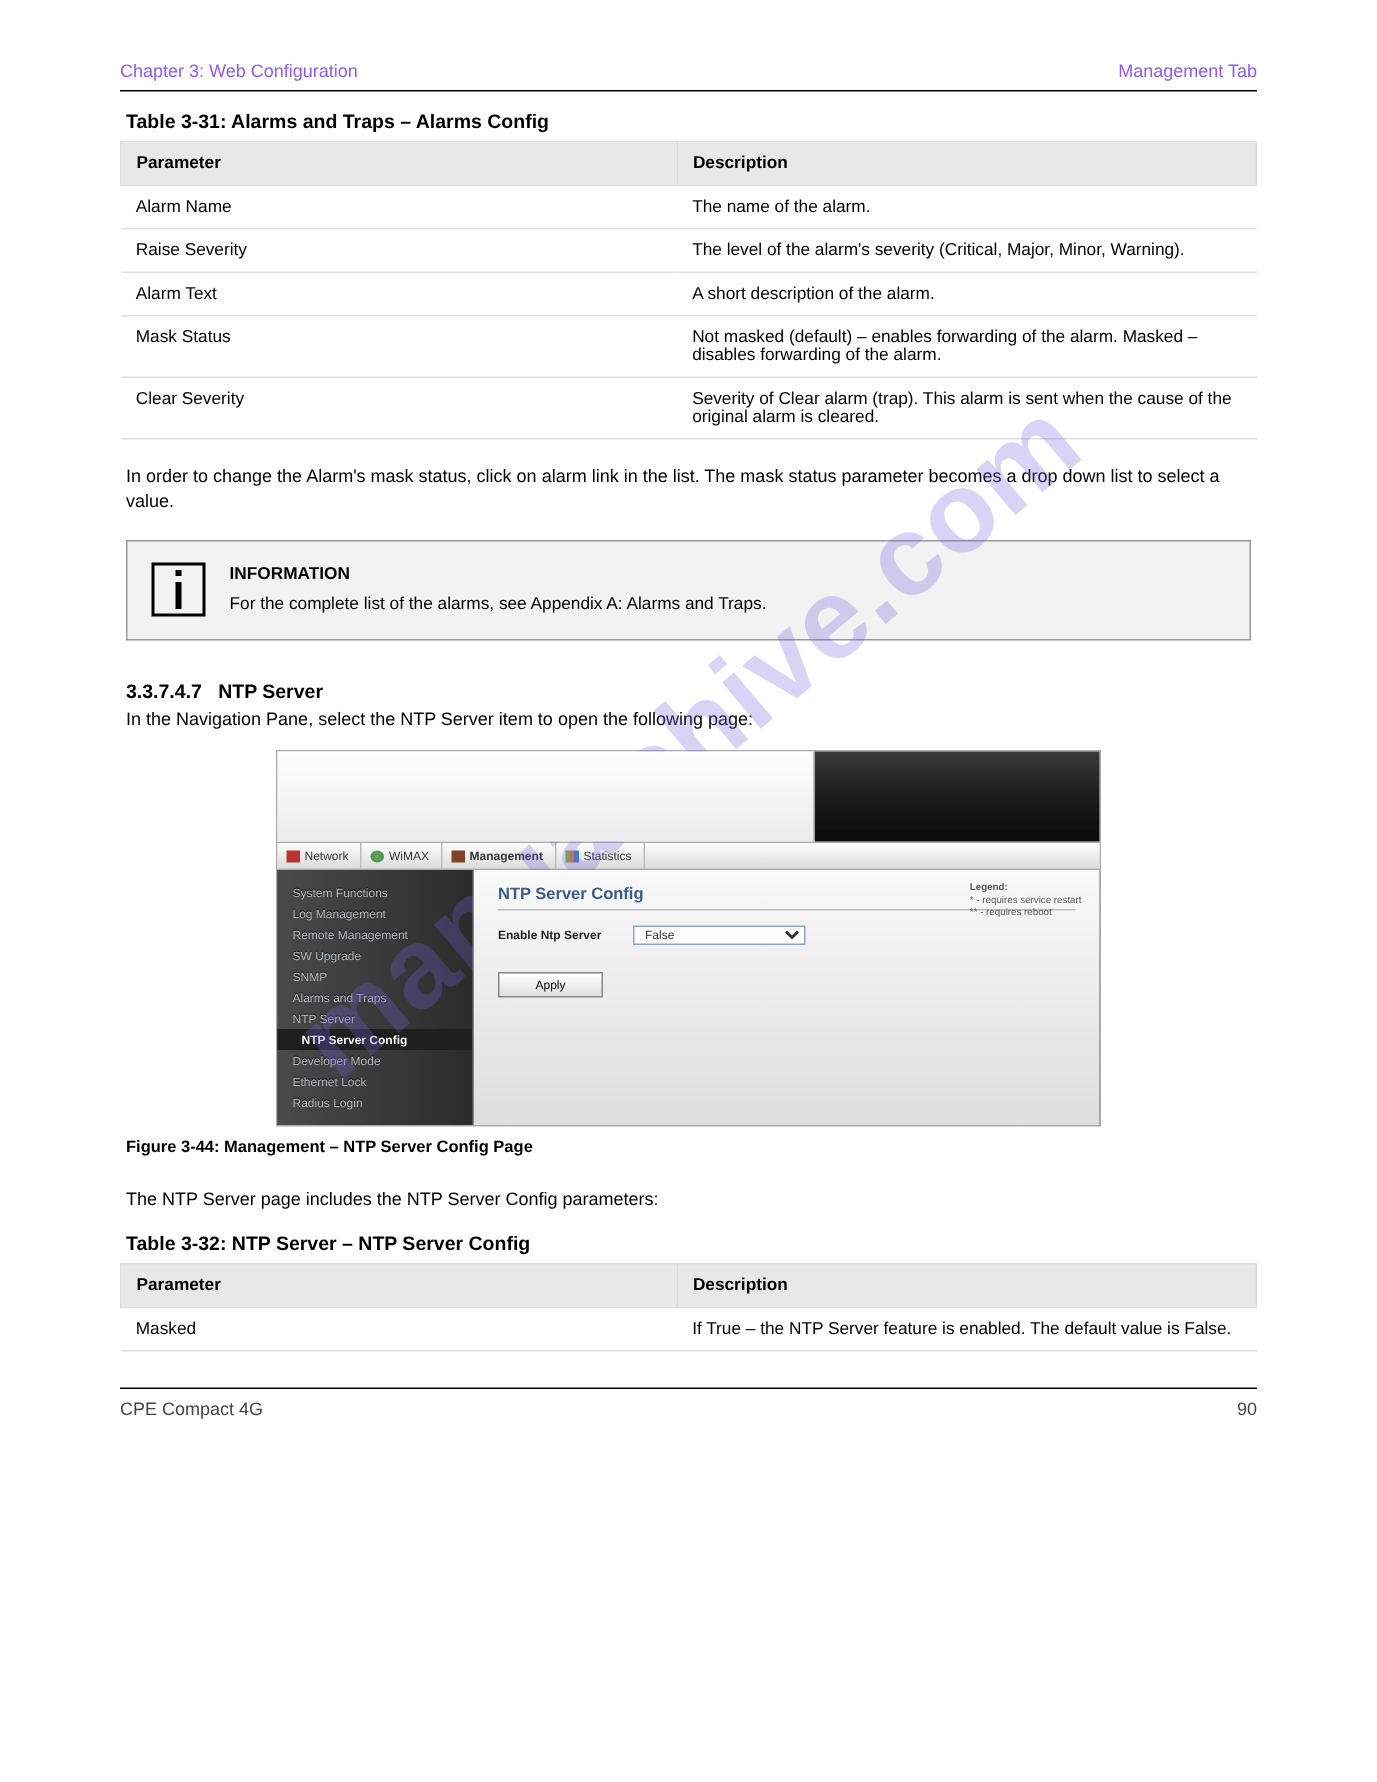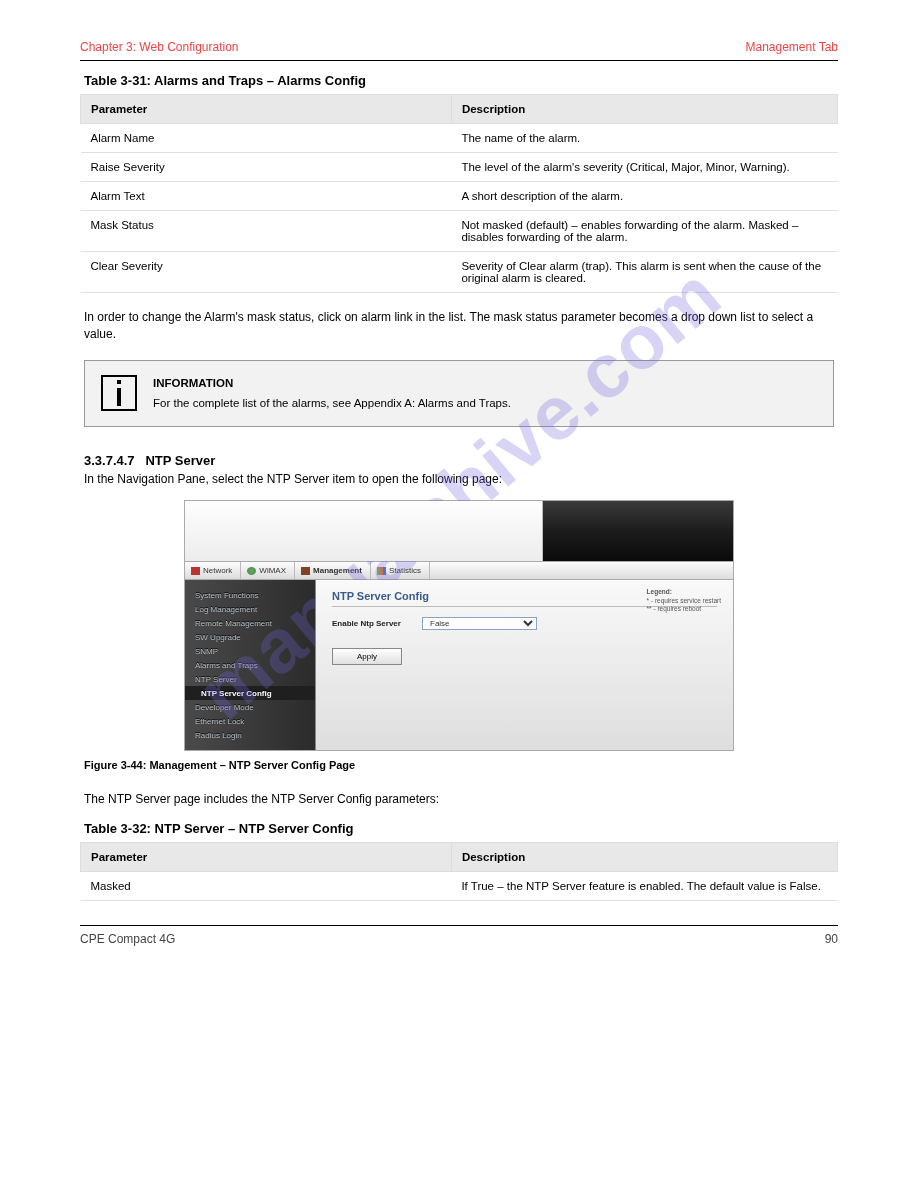--- a/index.html
+++ b/index.html
@@ -5,21 +5,21 @@
   * { box-sizing: border-box; margin: 0; padding: 0; }
   body {
     font-family: Arial, "Helvetica Neue", sans-serif;
     width: 918px;
     background: #fff;
     color: #000;
     position: relative;
   }
   .page { padding: 40px 80px 40px 80px; }
   .topline { border-top: 1.5px solid #000; margin-bottom: 8px; position: relative; }
-  .topbar { display: flex; justify-content: space-between; font-size: 12px; color: #ef4444; padding-bottom: 6px; text-align: right; }
+  .topbar { display: flex; justify-content: space-between; font-size: 12px; color: #8b5cf6; padding-bottom: 6px; text-align: right; }
 
   .section-title { font-size: 13px; font-weight: bold; margin: 12px 4px 6px; }
 
   table.info { width: 100%; border-collapse: collapse; font-size: 11.5px; }
   table.info th { background: #e8e8e8; text-align: left; font-weight: bold; padding: 8px 10px; border: 1px solid #ddd; }
   table.info td { padding: 8px 10px; border-bottom: 1px solid #e0e0e0; vertical-align: top; }
   table.info td.left { width: 49%; }
 
   .body-text { font-size: 12px; margin: 16px 4px 0; line-height: 1.45; }
 

